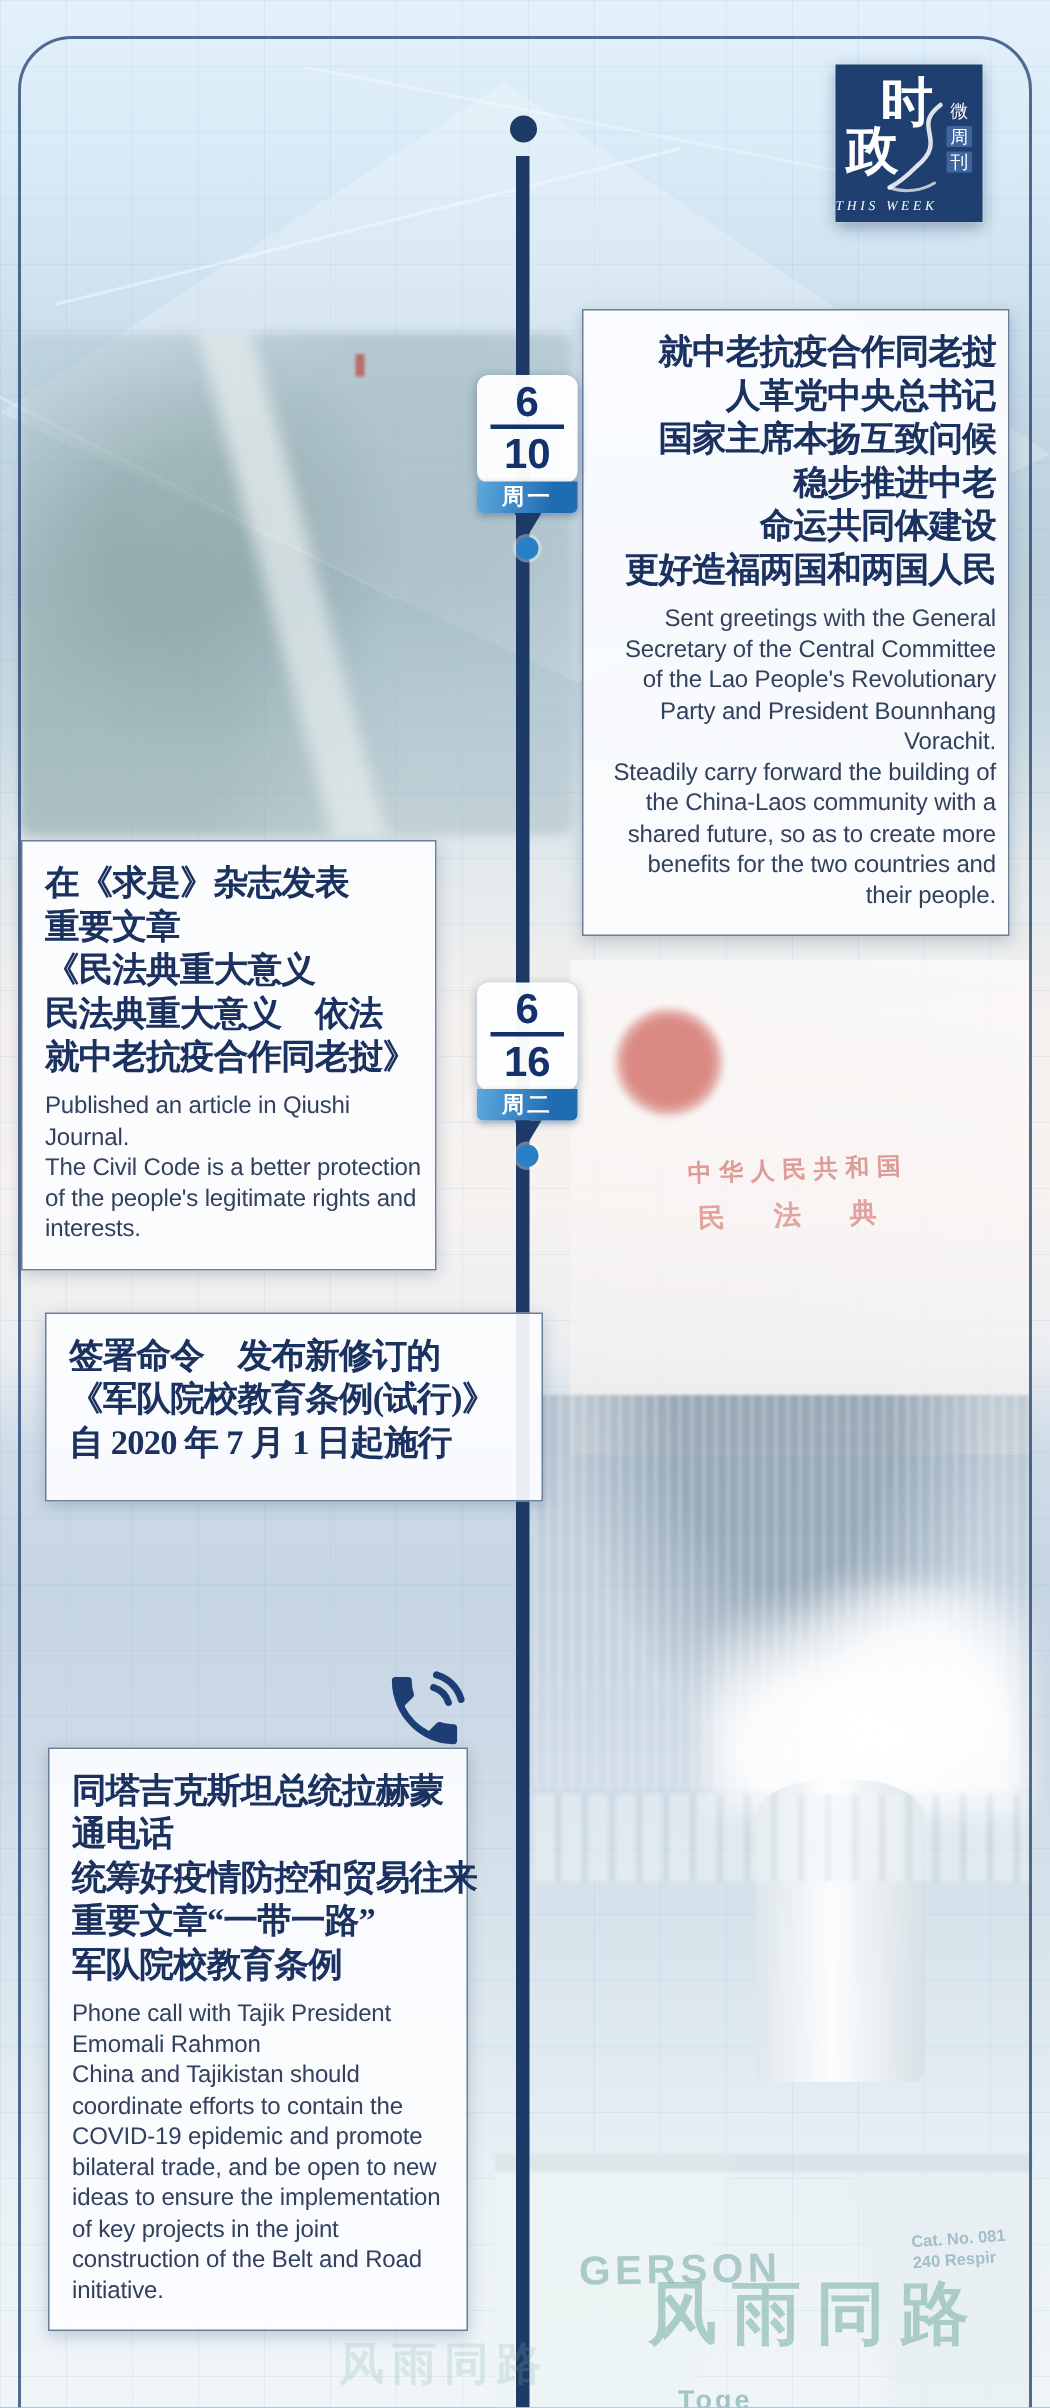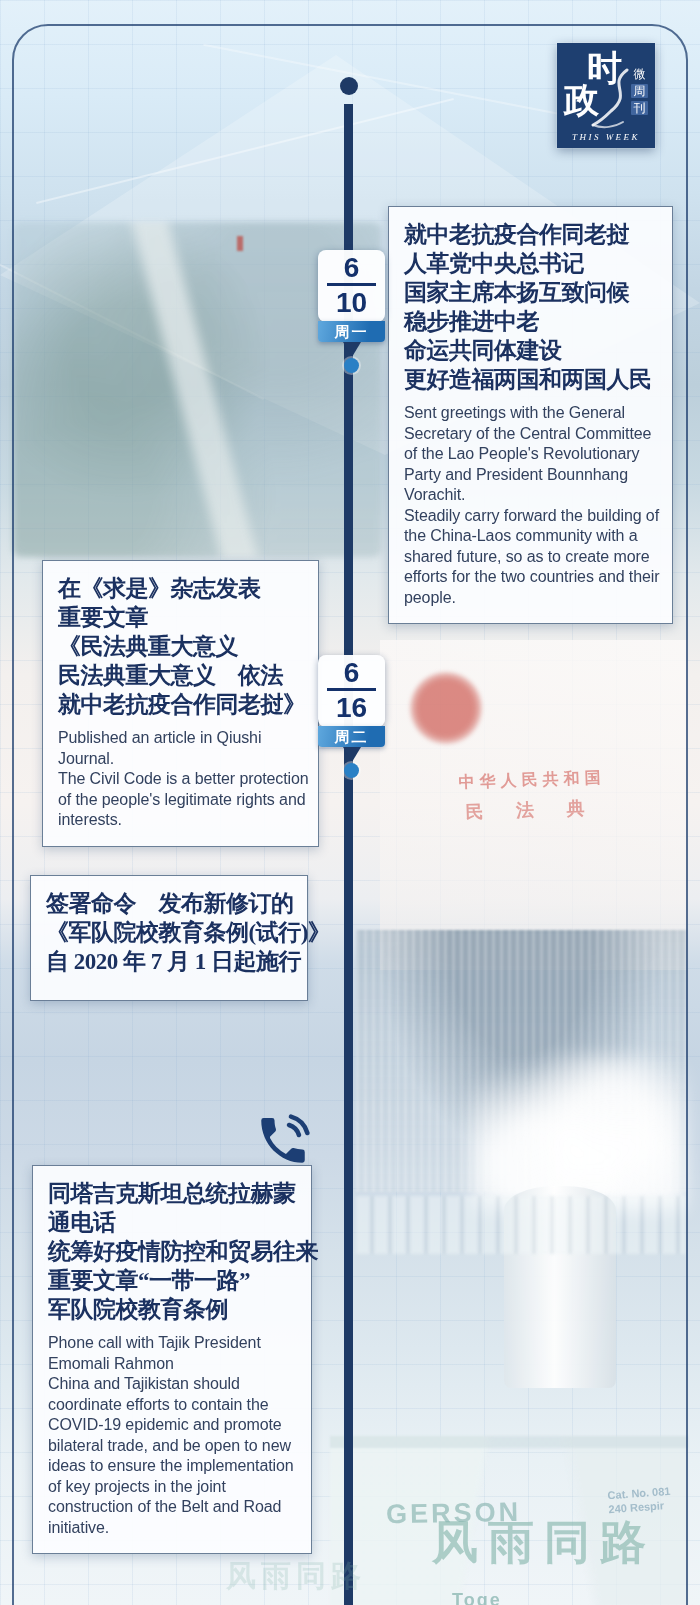--- a/index.html
+++ b/index.html
@@ -99,43 +99,43 @@
     color:#fff;font-size:15px;font-weight:700;letter-spacing:2px;
     box-shadow:0 2px 5px rgba(25,55,100,.35);}
   .pointer{width:0;height:0;margin:0 auto;border-left:9px solid transparent;
     border-right:9px solid transparent;border-top:15px solid #1e3a66;}
   .node-dot{width:15px;height:15px;margin:1px auto 0;border-radius:50%;background:#2a80c5;
     box-shadow:0 0 0 2px rgba(255,255,255,.35);}
   
   .card{position:absolute;z-index:2;background:rgba(252,253,255,.92);
     border:1px solid rgba(70,95,125,.8);box-shadow:0 3px 10px rgba(40,70,110,.25);
     padding:13px 8px 15px 15px;box-sizing:border-box;}
-  .c1{left:388px;top:206px;width:285px;}
-  .c2{left:42px;top:560px;width:277px;}
-  .c3{left:30px;top:875px;width:278px;}
+  .c1{left:388px;top:206px;width:285px;text-align:right;}
+  .c2{left:14px;top:560px;width:277px;}
+  .c3{left:30px;top:875px;width:332px;}
   .c4{left:32px;top:1165px;width:280px;}
   .zh{margin:0 0 9px;}
   .zh-line{white-space:nowrap;font-family:"Liberation Serif","DejaVu Serif",serif;
     font-weight:700;font-size:23px;line-height:29px;letter-spacing:-.5px;color:#1b3160;}
   .en p{margin:0;font-size:16px;line-height:20.5px;letter-spacing:-.1px;color:#32415e;}
   
   .phone{position:absolute;left:254px;top:1112px;z-index:3;}
   
   .logo{position:absolute;left:557px;top:43px;width:98px;height:105px;background:#1e3f70;z-index:3;
     box-shadow:0 0 0 1px rgba(255,255,255,.12),0 3px 10px rgba(20,45,85,.4);}
   .logo .shi{position:absolute;left:30px;top:2px;font-size:35px;font-weight:700;color:#fff;
     font-family:"Liberation Serif","DejaVu Serif",serif;}
   .logo .zheng{position:absolute;left:7px;top:34px;font-size:35px;font-weight:700;color:#fff;
     font-family:"Liberation Serif","DejaVu Serif",serif;}
   .logo svg{position:absolute;left:34px;top:24px;}
   .logo-col{position:absolute;right:7px;top:24px;width:17px;text-align:center;}
   .logo-col span{display:block;color:#fff;font-size:12px;line-height:14px;margin-bottom:3px;
     font-family:"Liberation Serif","DejaVu Serif",serif;}
   .logo-col .boxed{background:#40659e;border-radius:1px;}
-  .logo .tagline{position:absolute;bottom:6px;left:0;width:100%;text-align:center;color:#fff;
+  .logo .tagline{position:absolute;bottom:6px;left:0;width:100%;text-align:left;color:#fff;
     font-size:9px;font-style:italic;letter-spacing:2.5px;
     font-family:"Liberation Serif","DejaVu Serif",serif;}
 </style>
 </head>
 <body>
 
 <div class="canvas">
 
   <div class="bg-grid"></div>
   <div class="bg-poly"></div>
@@ -196,21 +196,21 @@
     <div class="zh">
       <div class="zh-line">就中老抗疫合作同老挝</div>
       <div class="zh-line">人革党中央总书记</div>
       <div class="zh-line">国家主席本扬互致问候</div>
       <div class="zh-line">稳步推进中老</div>
       <div class="zh-line">命运共同体建设</div>
       <div class="zh-line">更好造福两国和两国人民</div>
     </div>
     <div class="en">
       <p>Sent greetings with the General Secretary of the Central Committee of the Lao People's Revolutionary Party and President Bounnhang Vorachit.</p>
-      <p>Steadily carry forward the building of the China-Laos community with a shared future, so as to create more efforts for the two countries and their people.</p>
+      <p>Steadily carry forward the building of the China-Laos community with a shared future, so as to create more benefits for the two countries and their people.</p>
     </div>
   </div>
 
   <div class="card c2">
     <div class="zh">
       <div class="zh-line">在《求是》杂志发表</div>
       <div class="zh-line">重要文章</div>
       <div class="zh-line">《民法典重大意义</div>
       <div class="zh-line">民法典重大意义　依法</div>
       <div class="zh-line">就中老抗疫合作同老挝》</div>

